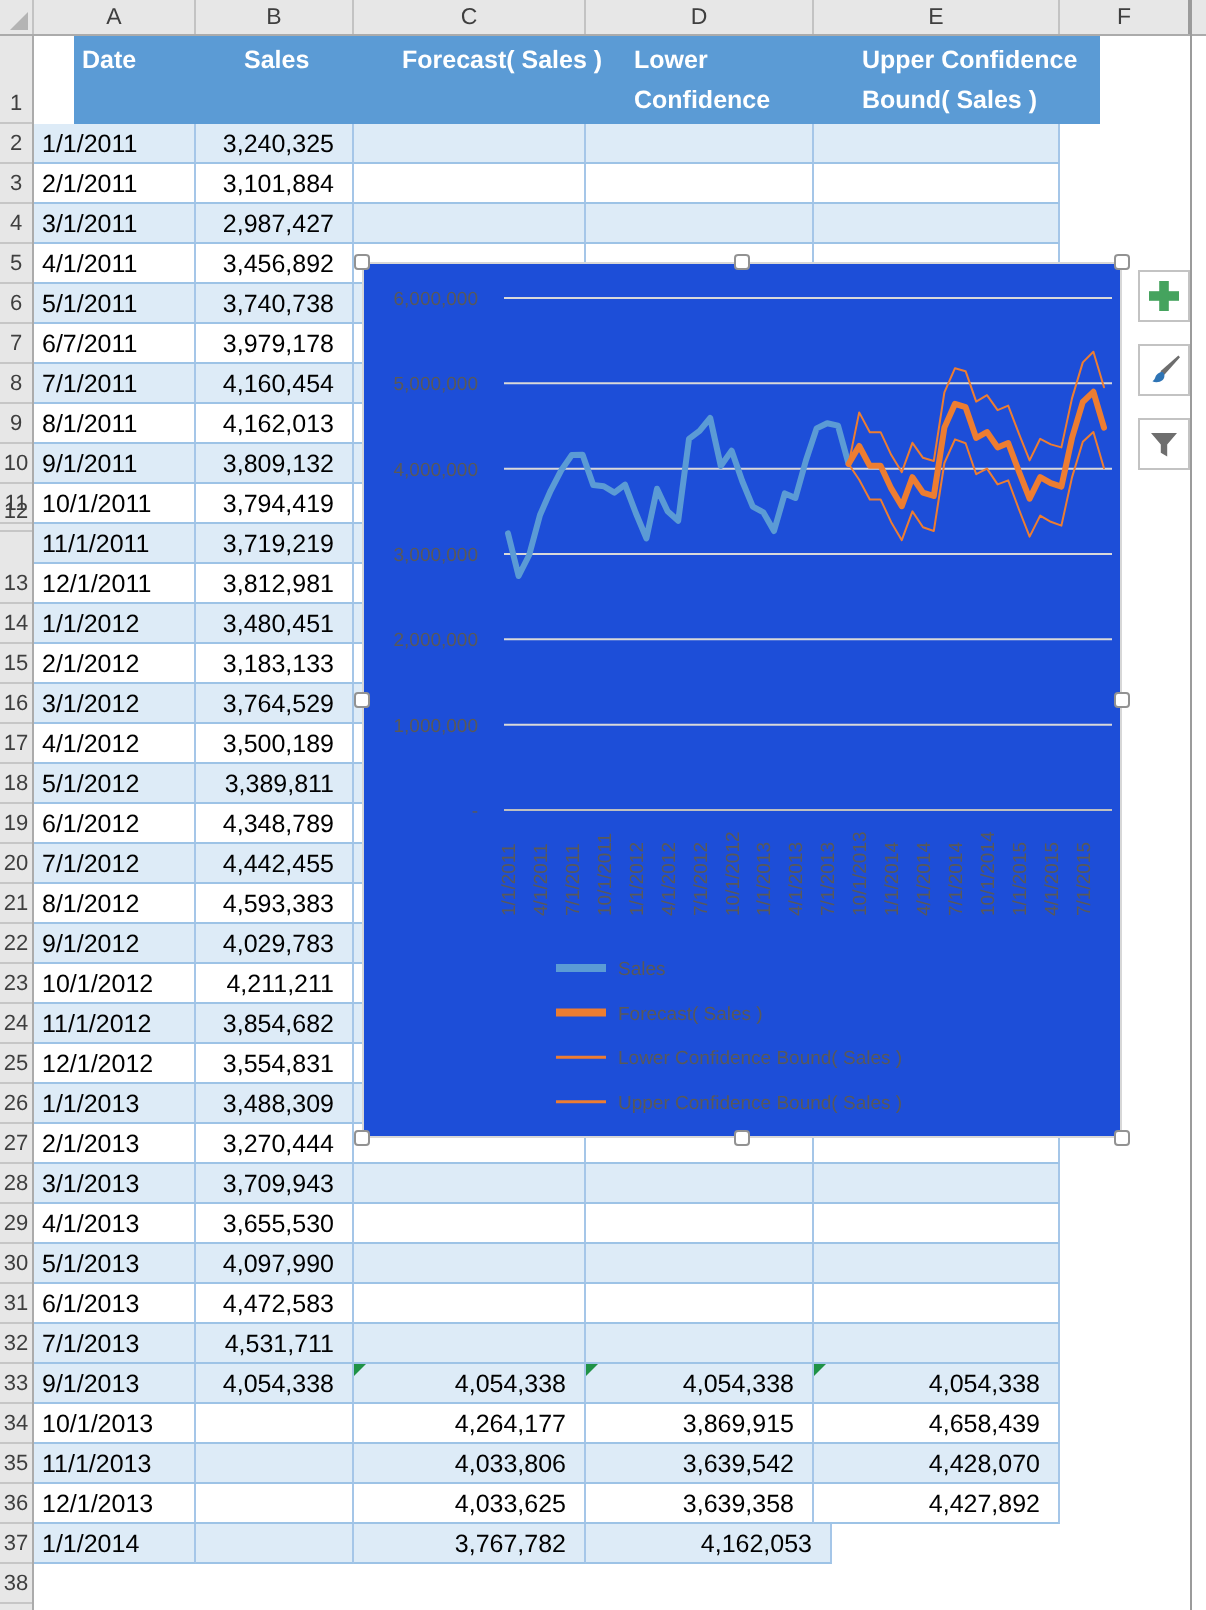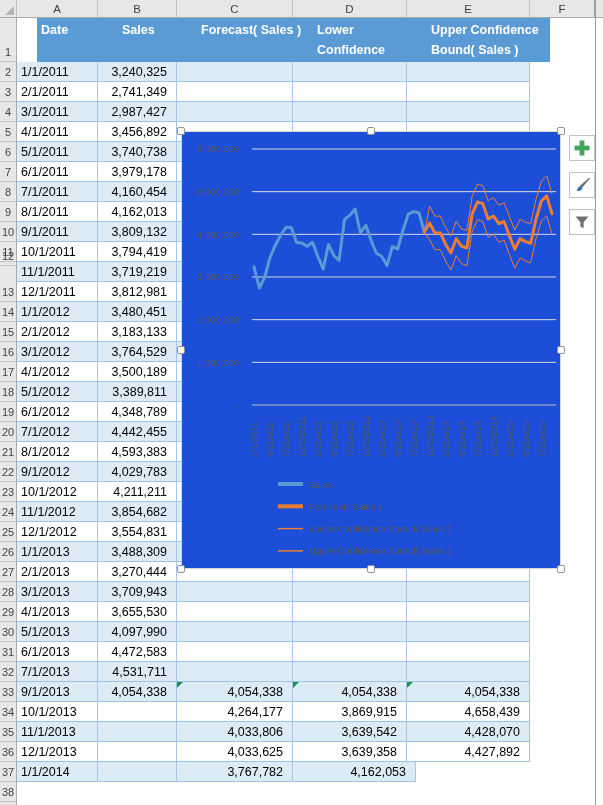--- a/index.html
+++ b/index.html
@@ -123,21 +123,21 @@
   <div>
       <div class="trow band">
         <div class="wA td date">1/1/2011</div>
         <div class="wB td num">3,240,325</div>
         <div class="wC td num"></div>
         <div class="wD td num"></div>
         <div class="wE td num"></div>
       </div>
       <div class="trow">
         <div class="wA td date">2/1/2011</div>
-        <div class="wB td num">2,741,349</div>
+        <div class="wB td num">3,101,884</div>
         <div class="wC td num"></div>
         <div class="wD td num"></div>
         <div class="wE td num"></div>
       </div>
       <div class="trow band">
         <div class="wA td date">3/1/2011</div>
         <div class="wB td num">2,987,427</div>
         <div class="wC td num"></div>
         <div class="wD td num"></div>
         <div class="wE td num"></div>
@@ -150,21 +150,21 @@
         <div class="wE td num"></div>
       </div>
       <div class="trow band">
         <div class="wA td date">5/1/2011</div>
         <div class="wB td num">3,740,738</div>
         <div class="wC td num"></div>
         <div class="wD td num"></div>
         <div class="wE td num"></div>
       </div>
       <div class="trow">
-        <div class="wA td date">6/1/2011</div>
+        <div class="wA td date">6/7/2011</div>
         <div class="wB td num">3,979,178</div>
         <div class="wC td num"></div>
         <div class="wD td num"></div>
         <div class="wE td num"></div>
       </div>
       <div class="trow band">
         <div class="wA td date">7/1/2011</div>
         <div class="wB td num">4,160,454</div>
         <div class="wC td num"></div>
         <div class="wD td num"></div>

